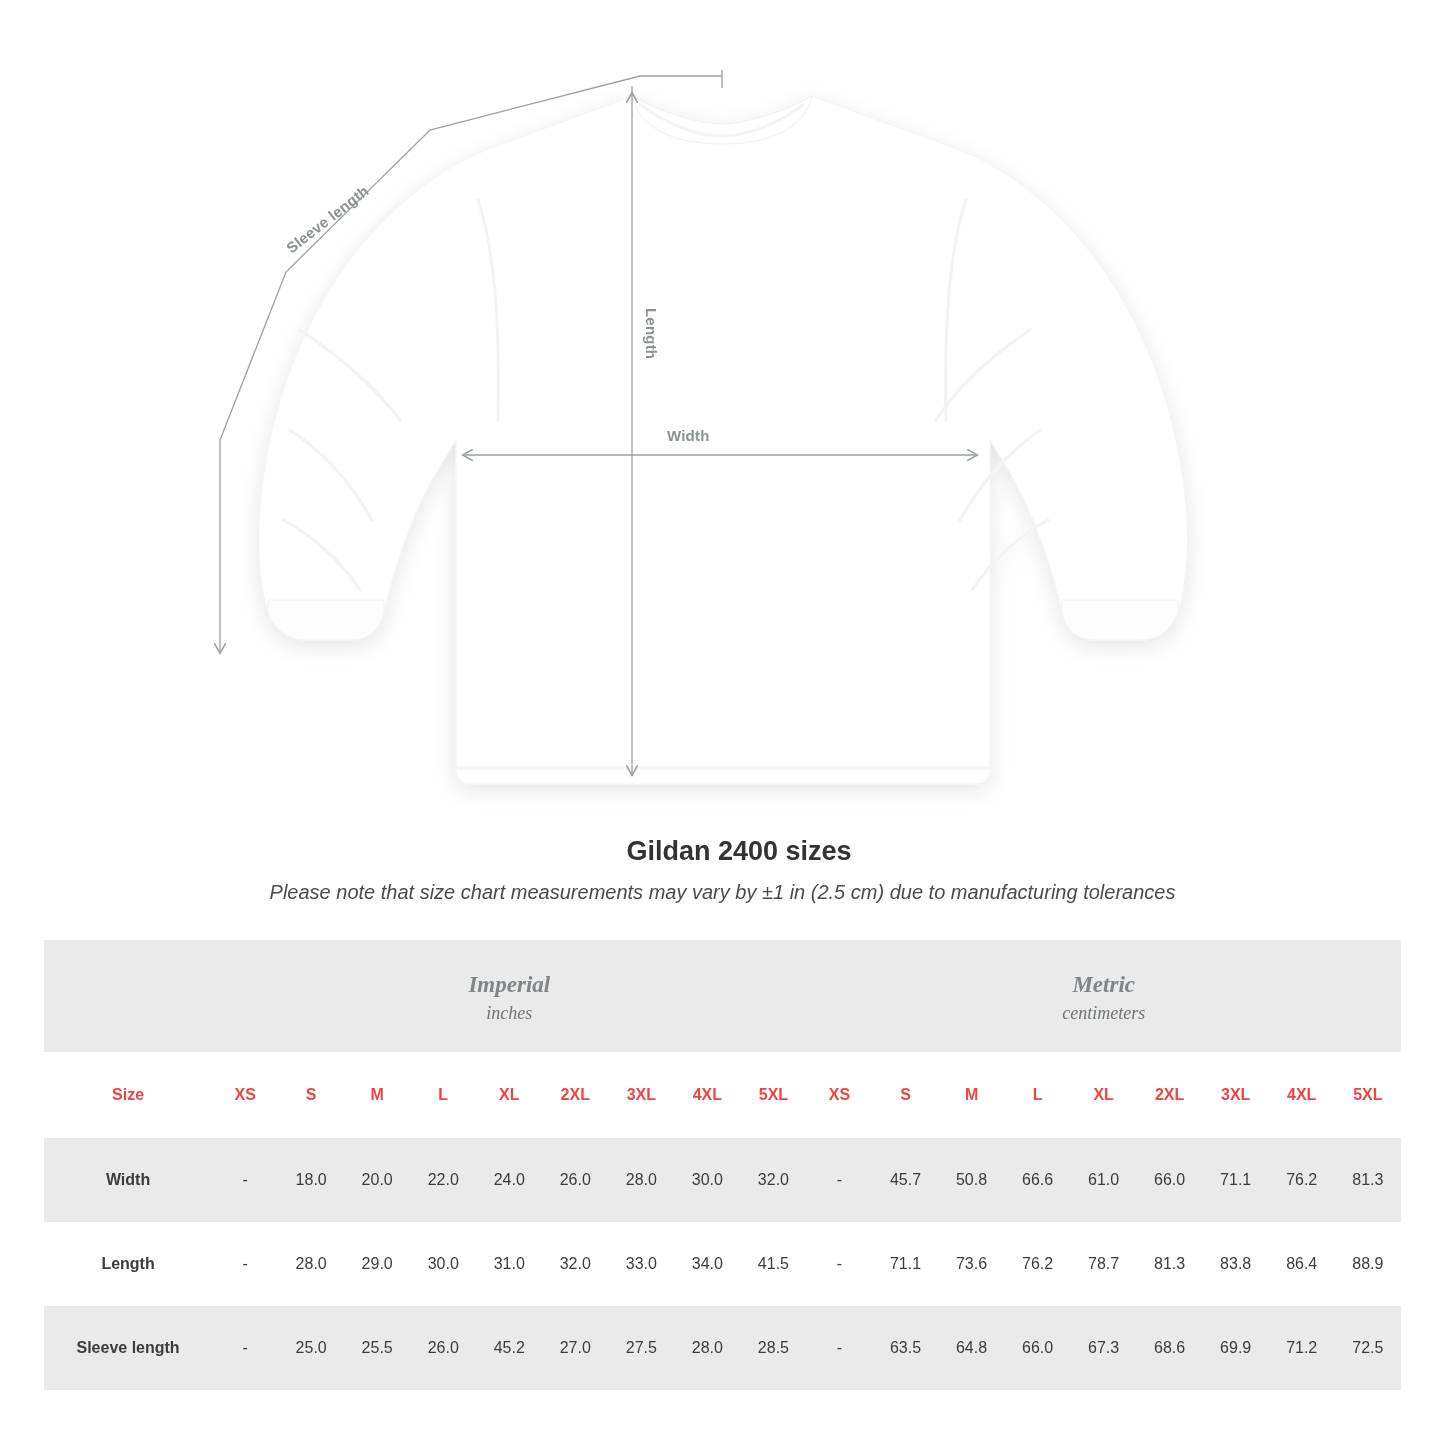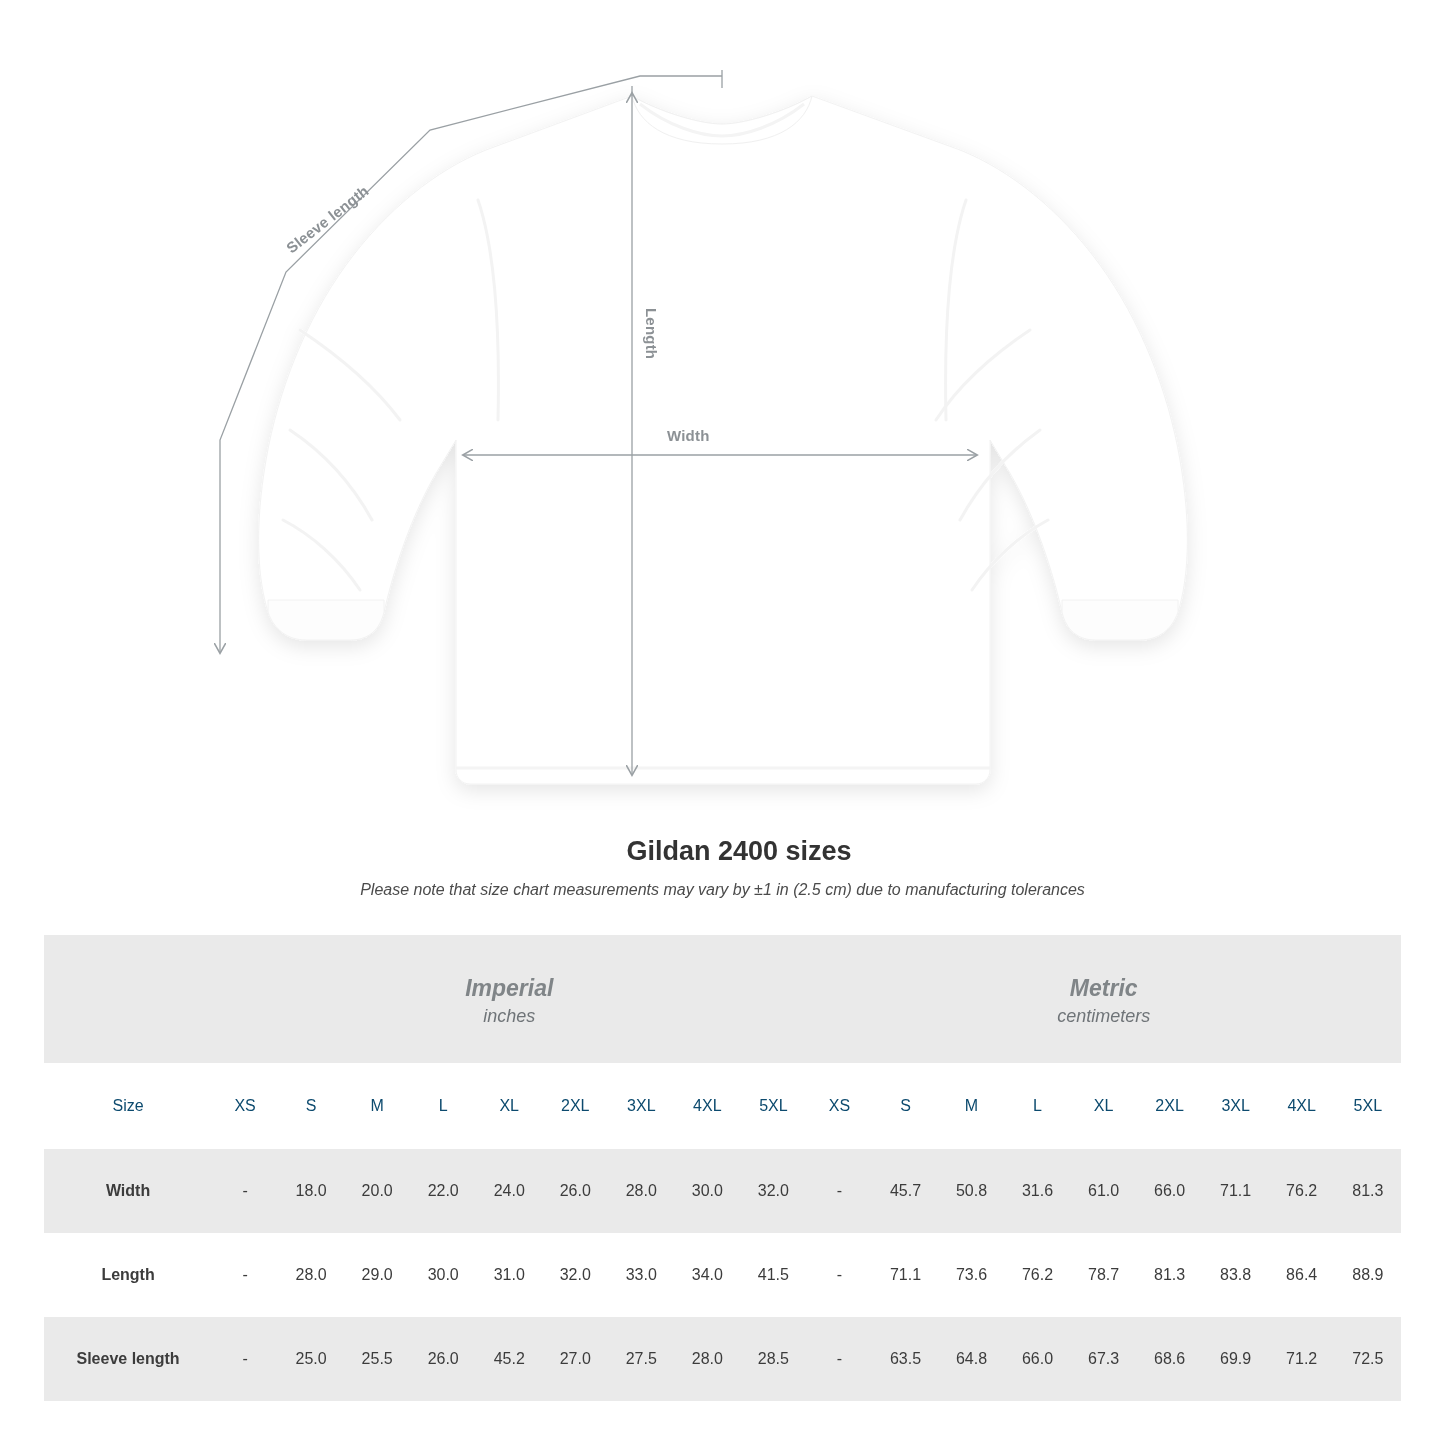--- a/index.html
+++ b/index.html
@@ -50,21 +50,21 @@
     margin-top: 6px;
   }
   #chart-title {
     font-size: 27px;
     font-weight: bold;
     color: #333333;
     margin: 0 0 14px 0;
     padding-left: 33px;
   }
   #chart-note {
-    font-size: 16px;
+    font-size: 20px;
     font-style: italic;
     color: #4b4b4b;
     margin: 0;
   }
 
   
   #size-table-wrap {
     margin-top: 36px;
     padding: 0 44px;
   }
@@ -75,41 +75,42 @@
   }
   table.size-table td, table.size-table th {
     text-align: center;
     font-size: 16px;
     color: #3c3c3c;
     padding: 0;
     border: none;
   }
   tr.unit-row td {
     background: #eaeaea;
-    height: 128px;
+    height: 112px;
     vertical-align: middle;
+    font-family: Liberation Serif, serif;
   }
   .unit-name {
     font-size: 23px;
     font-style: italic;
     font-weight: bold;
     color: #808588;
     line-height: 1.5;
   }
   .unit-sub {
     font-size: 18px;
     font-style: italic;
     color: #6f7478;
   }
   tr.header-row td {
     background: #ffffff;
     height: 86px;
-    font-weight: normal;
+    font-weight: bold;
     font-size: 16px;
-    color: #0c4a6e;
+    color: #ef4444;
   }
   tr.data-row td {
     height: 84px;
     font-size: 16px;
     vertical-align: middle;
   }
   tr.data-row.shade td {
     background: #eaeaea;
   }
   tr.data-row.plain td {
@@ -257,21 +258,21 @@
         <td>20.0</td>
         <td>22.0</td>
         <td>24.0</td>
         <td>26.0</td>
         <td>28.0</td>
         <td>30.0</td>
         <td>32.0</td>
         <td>-</td>
         <td>45.7</td>
         <td>50.8</td>
-        <td>31.6</td>
+        <td>66.6</td>
         <td>61.0</td>
         <td>66.0</td>
         <td>71.1</td>
         <td>76.2</td>
         <td>81.3</td>
       </tr>
 
       <tr class="data-row plain">
         <td class="row-label">Length</td>
         <td>-</td>

